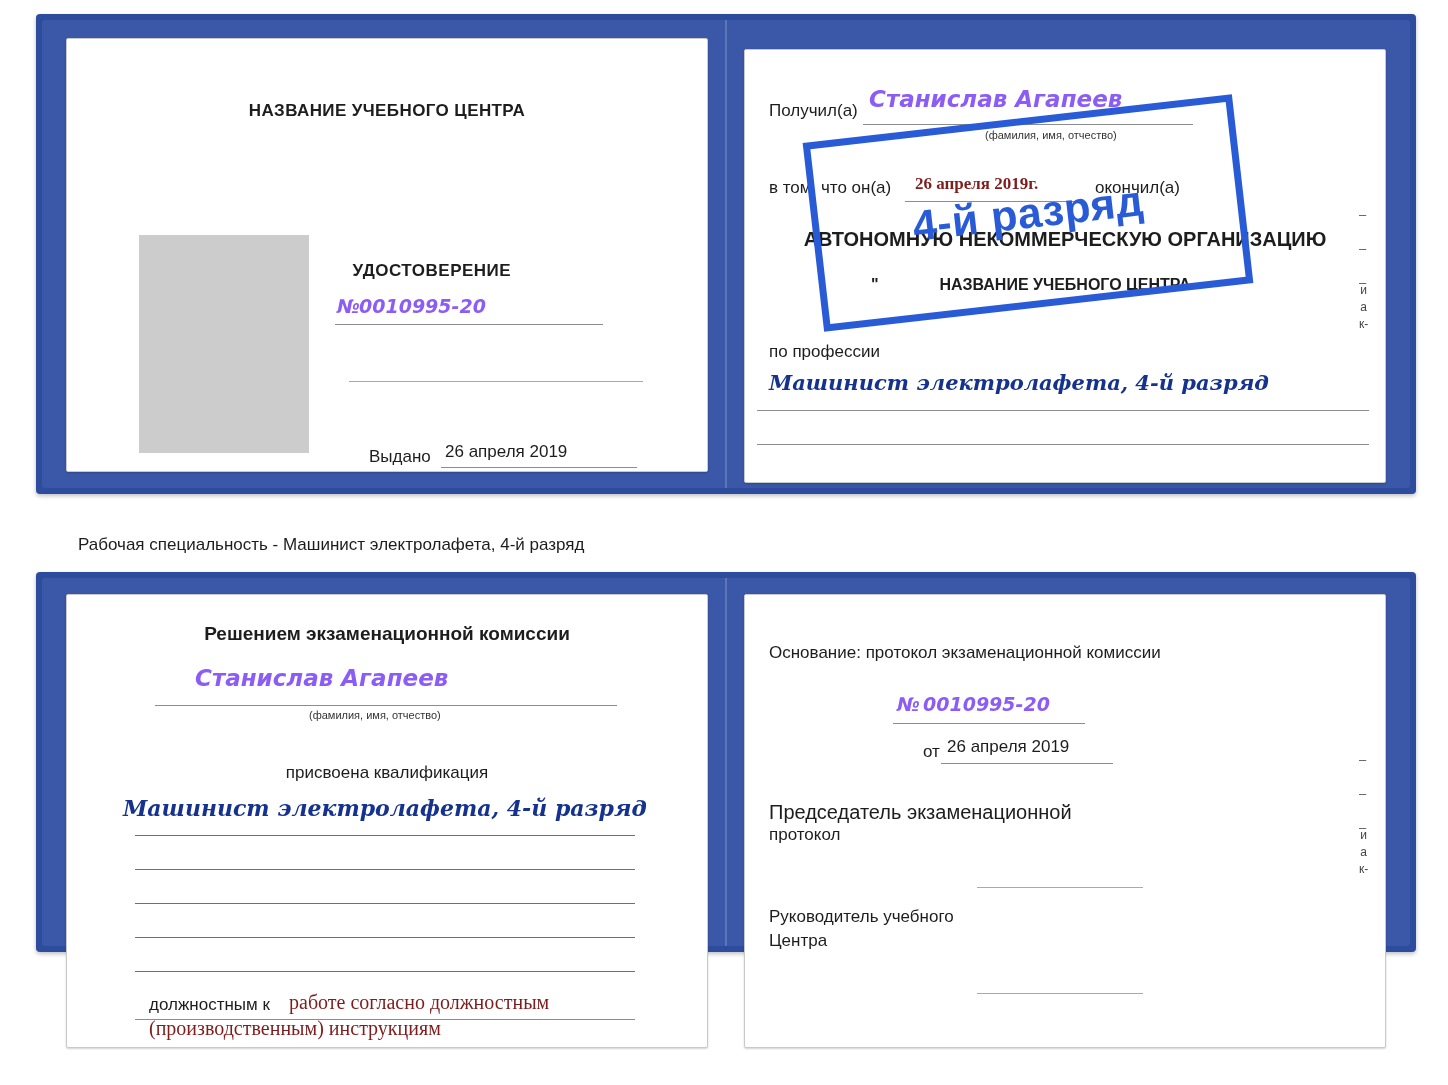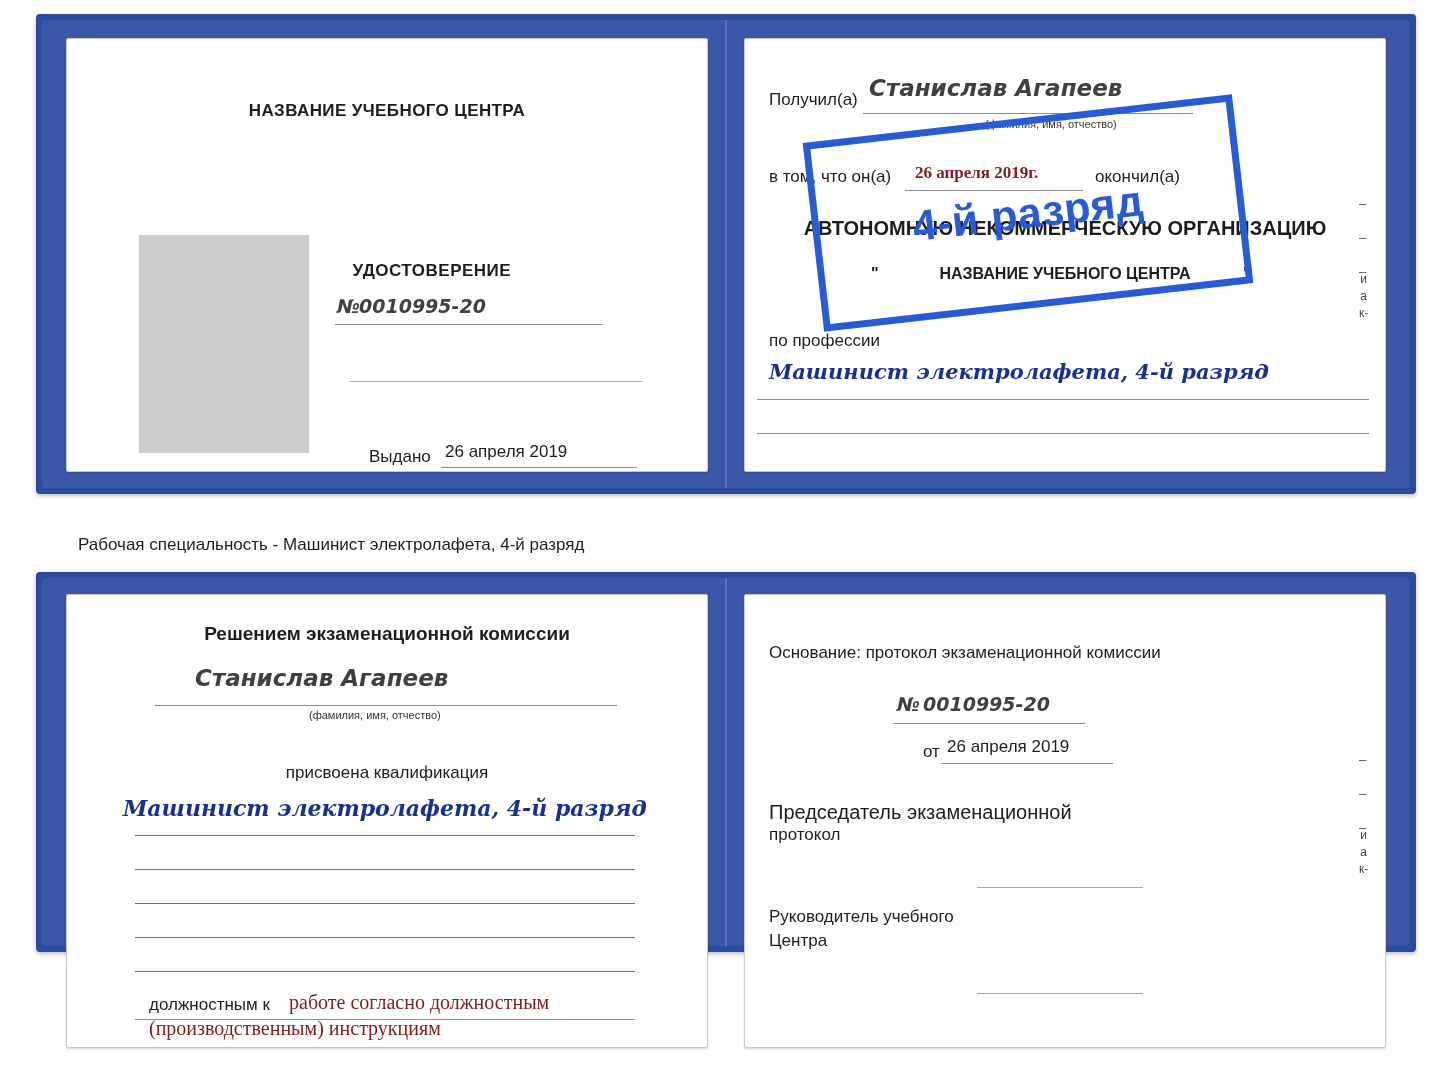--- a/index.html
+++ b/index.html
@@ -51,21 +51,21 @@
   .page-right { right: 30px; }
 
   .ptxt {
     position: absolute;
     white-space: nowrap;
     color: #1d1d1d;
   }
   .center { text-align: center; transform: translateX(-50%); }
 
   .hand-blue {
-    color: #404040;
+    color: #8b5cf6;
     font-family: "DejaVu Sans", sans-serif;
     font-weight: bold;
     font-style: italic;
     text-align: right;
   }
   .hand-navy {
     color: #16328f;
     font-family: "DejaVu Serif", serif;
     font-style: italic;
     font-weight: bold;
@@ -152,21 +152,21 @@
     <div class="line" style="left:268px; top:285px; width:268px;"></div>
 
     <div class="line line-thin" style="left:282px; top:342px; width:294px;"></div>
 
     <div class="ptxt" style="left:302px; top:408px; font-size:17px;">Выдано</div>
     <div class="ptxt" style="left:378px; top:403px; font-size:17px;">26 апреля 2019</div>
     <div class="line" style="left:374px; top:428px; width:196px;"></div>
 
   </div>
 
-  <div class="page page-right" style="top:24px; width:640px; height:432px;">
+  <div class="page page-right" style="top:35px; width:640px; height:432px;">
     <div class="ptxt" style="left:24px; top:51px; font-size:17px;">Получил(а)</div>
     <div class="ptxt hand-blue" style="left:124px; top:36px; font-size:23px;">Станислав Агапеев</div>
     <div class="line" style="left:118px; top:74px; width:330px;"></div>
     <div class="ptxt tiny" style="left:240px; top:79px;">(фамилия, имя, отчество)</div>
 
     <div class="ptxt" style="left:24px; top:128px; font-size:17px;">в том, что он(а)</div>
     <div class="ptxt hand-ink" style="left:170px; top:124px; font-size:17px; font-weight:bold;">26 апреля 2019г.</div>
     <div class="line" style="left:160px; top:151px; width:178px;"></div>
     <div class="ptxt" style="left:350px; top:128px; font-size:17px;">окончил(а)</div>
 

